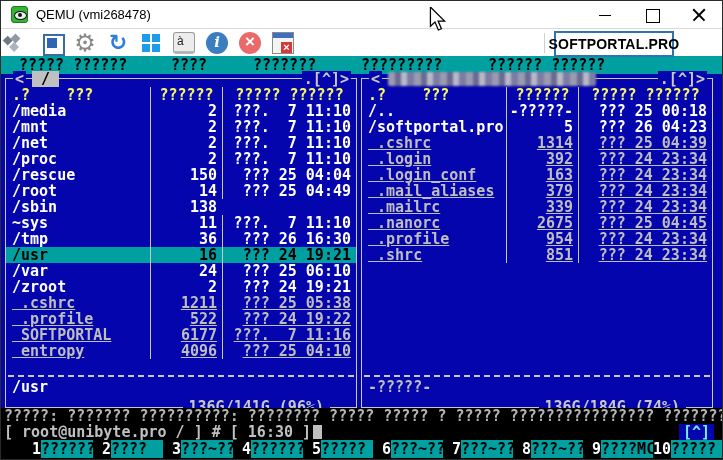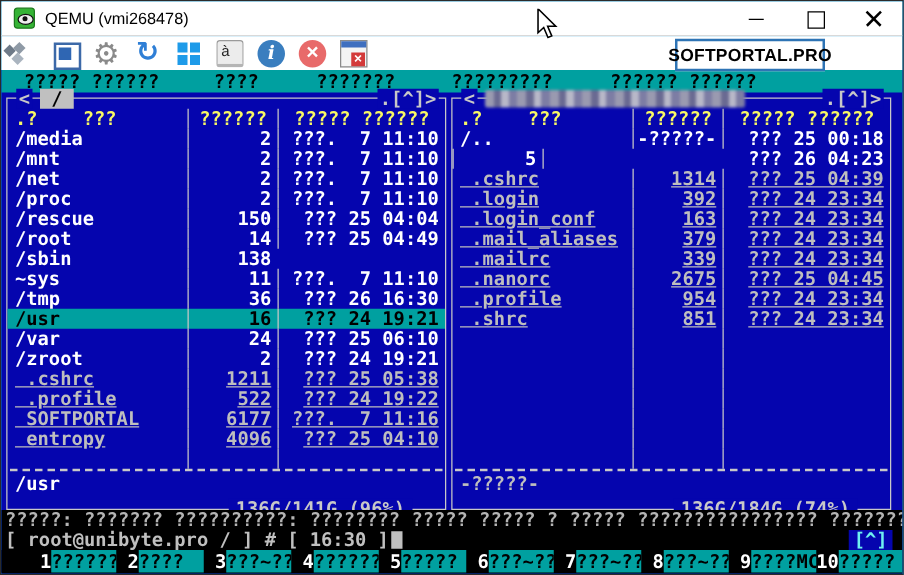--- a/index.html
+++ b/index.html
@@ -39,40 +39,40 @@
   .icon-send-keys{position:relative;}
   .icon-send-keys::before{content:"";position:absolute;left:2px;top:2px;width:8px;height:8px;background:#1e9be9;box-shadow:10px 0 0 #1e9be9,0 10px 0 #1e9be9,10px 10px 0 #1e9be9;}
   .icon-keyboard{border:1px solid #9a9a9a;border-bottom:3px solid #b5b5b5;border-radius:3px;background:#ececec;font-size:12px;color:#222;text-align:left;padding-left:3px;line-height:16px;}
   .icon-info{background:#3a7ebf;border-radius:50%;color:#fff;font-family:"DejaVu Serif",serif;font-style:italic;font-weight:bold;font-size:15px;text-align:center;line-height:21px;}
   .icon-disconnect{background:#e86a6a;border-radius:50%;color:#fff;font-size:17px;font-weight:bold;text-align:center;line-height:20px;}
   .icon-shutdown{border:1px solid #8a8a8a;background:#f4f4f4;}
   .icon-shutdown::before{content:"";position:absolute;left:0;top:0;right:0;height:5px;background:#3f6fbf;}
   .icon-shutdown::after{content:"×";position:absolute;right:1px;bottom:0px;width:11px;height:11px;background:#d33a3a;color:#fff;font-size:11px;font-weight:bold;line-height:11px;text-align:center;}
   .tbsep{position:absolute;left:543px;top:4px;width:1px;height:20px;background:#cfcfcf;}
   .tbsquare{position:absolute;left:553px;top:9px;width:10px;height:10px;background:#e3e3e3;border:1px solid #ababab;}
-  .watermark{position:absolute;left:539px;top:2px;width:120px;height:26px;background:#fff;border:2px solid #2E74B5;color:#000;font-weight:bold;font-size:14px;letter-spacing:.2px;display:flex;align-items:center;justify-content:center;z-index:30;}
+  .watermark{position:absolute;left:553px;top:2px;width:120px;height:26px;background:#fff;border:2px solid #2E74B5;color:#000;font-weight:bold;font-size:14px;letter-spacing:.2px;display:flex;align-items:center;justify-content:center;z-index:30;}
 
   
   .terminal{position:relative;width:721px;height:403px;background:var(--blue);font-family:"DejaVu Sans Mono",monospace;font-weight:bold;font-size:15px;overflow:hidden;}
   .menubar{position:absolute;left:0;top:0;width:100%;height:18px;background:var(--teal);}
   .menuitem{position:absolute;top:1px;color:#000;white-space:pre;line-height:16px;}
 
   .panel{position:absolute;top:22px;width:352px;height:330px;border:1px solid var(--frame);}
   .panel.left{left:4px;}
   .panel.right{left:360px;}
   .pdeco{position:absolute;top:-8px;background:var(--blue);color:var(--frame);line-height:16px;padding:0 2px;white-space:pre;}
   .pdeco.larrow{left:7px;}
   .pdeco.rmark{right:5px;}
   .ptitle{position:absolute;top:-8px;left:26px;background:#C0C0C0;color:#000;line-height:16px;padding:0 9px;white-space:pre;z-index:2;}
   .pblur{position:absolute;top:-7px;left:26px;width:208px;height:14px;z-index:2;
     background:repeating-linear-gradient(90deg,#9a9ab0 0 7px,#6a6a92 7px 13px,#b8b8c8 13px 19px,#7d7da4 19px 26px);
     filter:blur(1.2px);border-radius:2px;}
   .phead{position:absolute;top:8px;left:0;right:0;display:flex;height:16px;line-height:16px;color:var(--yellow);}
   .rows{position:absolute;top:24px;left:0;right:0;}
-  .prow{display:flex;height:16px;line-height:16px;}
+  .prow{display:flex;height:16px;line-height:16px;align-items:center;}
   .c-name{width:144px;padding-left:6px;white-space:pre;overflow:hidden;}
   .c-size{width:72px;border-left:1px solid var(--frame);text-align:right;padding-right:5px;white-space:pre;}
   .c-date{flex:1;border-left:1px solid var(--frame);text-align:right;padding-right:5px;white-space:pre;}
   .phead .c-size{text-align:center;padding-right:0;}
   .phead .c-date{text-align:center;padding-right:0;}
   .k-dir{color:#fff;}
   .k-link{color:#fff;}
   .k-file{color:var(--filegray);text-decoration:underline;}
   .prow.sel{background:var(--teal);}
   .prow.sel .c-name,.prow.sel .c-size,.prow.sel .c-date{color:#000;}
@@ -243,20 +243,21 @@
         <span class="c-size">??????</span>
         <span class="c-date">????? ??????</span>
       </div>
       <div class="rows" id="right-rows">
           <div class="prow">
             <span class="c-name k-dir">/..</span>
             <span class="c-size k-dir">-?????-</span>
             <span class="c-date k-dir">??? 25 00:18</span>
           </div>
           <div class="prow">
+            <span class="c-name k-dir">/softportal.pro</span>
             <span class="c-size k-dir">5</span>
             <span class="c-date k-dir">??? 26 04:23</span>
           </div>
           <div class="prow">
             <span class="c-name k-file"> .cshrc</span>
             <span class="c-size k-file">1314</span>
             <span class="c-date k-file">??? 25 04:39</span>
           </div>
           <div class="prow">
             <span class="c-name k-file"> .login</span>

